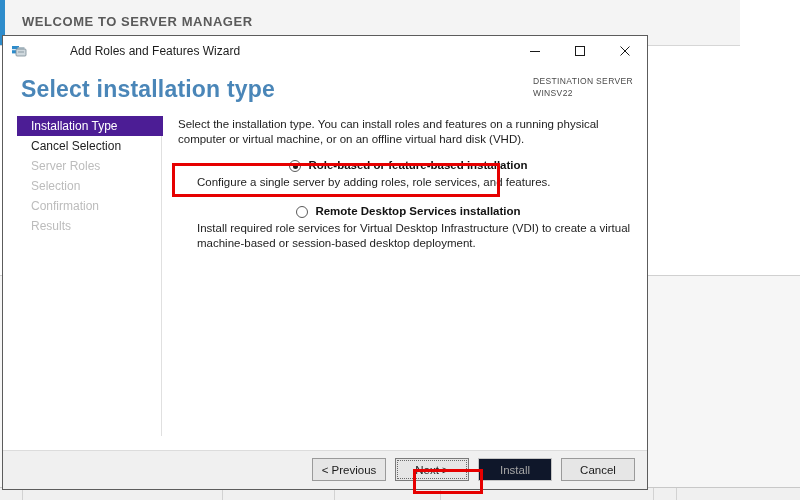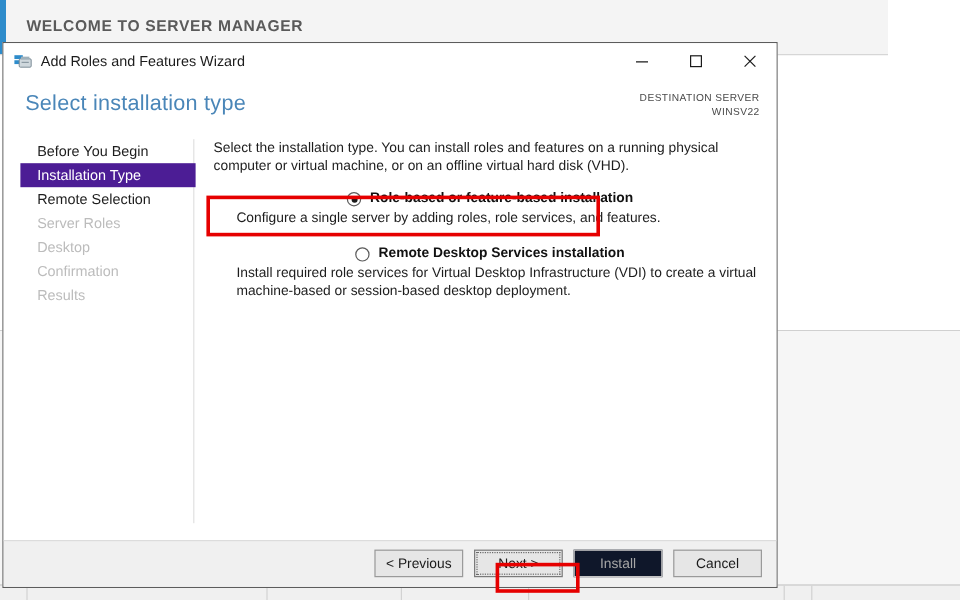--- a/index.html
+++ b/index.html
@@ -49,21 +49,21 @@
     width: 646px; height: 455px;
     background: #ffffff;
     border: 1px solid #5c5c5c;
     box-shadow: 0 0 0 0 rgba(0,0,0,0);
     box-sizing: border-box;
   }
 
   
   #titlebar {
     position: relative; height: 30px; background: #ffffff;
-    display: flex; align-items: center;
+    display: flex; align-items: center; gap: 36px;
   }
   #title-icon {
     margin-left: 8px; width: 16px; height: 16px; position: relative; flex: 0 0 auto;
   }
   #title-text {
     margin-left: 7px; font-size: 12px; color: #1c1c1c; white-space: nowrap;
   }
   .wbtn {
     position: absolute; top: 0; width: 45px; height: 29px;
     display: flex; align-items: center; justify-content: center;
@@ -73,25 +73,25 @@
   #btn-min { right: 90px; }
   #btn-max { right: 45px; }
   #btn-close { right: 0px; }
 
   
   #wiz-header {
     position: relative; height: 50px; background: #ffffff;
   }
   #wiz-heading {
     position: absolute; left: 18px; top: 10px;
-    font-size: 18px; font-weight: normal; color: #4a86b8;
+    font-size: 23px; font-weight: bold; color: #4a86b8;
     letter-spacing: .2px;
   }
   #dest-block {
-    position: absolute; right: 14px; top: 9px; text-align: right;
+    position: absolute; right: 14px; top: 9px; text-align: left;
   }
   #dest-label {
     font-size: 8.5px; color: #4a4a4a; letter-spacing: .35px; line-height: 12px;
   }
   #dest-server {
     font-size: 8.5px; color: #4a4a4a; letter-spacing: .35px; line-height: 12px;
   }
 
   
   #wiz-body {
@@ -233,25 +233,24 @@
     <div id="dest-block">
       <div id="dest-label">DESTINATION SERVER</div>
       <div id="dest-server">WINSV22</div>
     </div>
   </div>
 
   <div id="wiz-body">
     <div id="nav-divider"></div>
 
     <div id="nav-list">
-      <div class="nav-item">Before You Begin</div>
       <div class="nav-item active">Installation Type</div>
-      <div class="nav-item">Remote Selection</div>
+      <div class="nav-item">Cancel Selection</div>
       <div class="nav-item disabled">Server Roles</div>
-      <div class="nav-item disabled">Desktop</div>
+      <div class="nav-item disabled">Selection</div>
       <div class="nav-item disabled">Confirmation</div>
       <div class="nav-item disabled">Results</div>
     </div>
 
     <div id="pane">
       <div id="intro-text">Select the installation type. You can install roles and features on a running physical computer or virtual machine, or on an offline virtual hard disk (VHD).</div>
 
       <div class="option-block">
         <div class="option-row">
           <div class="radio checked"></div>

